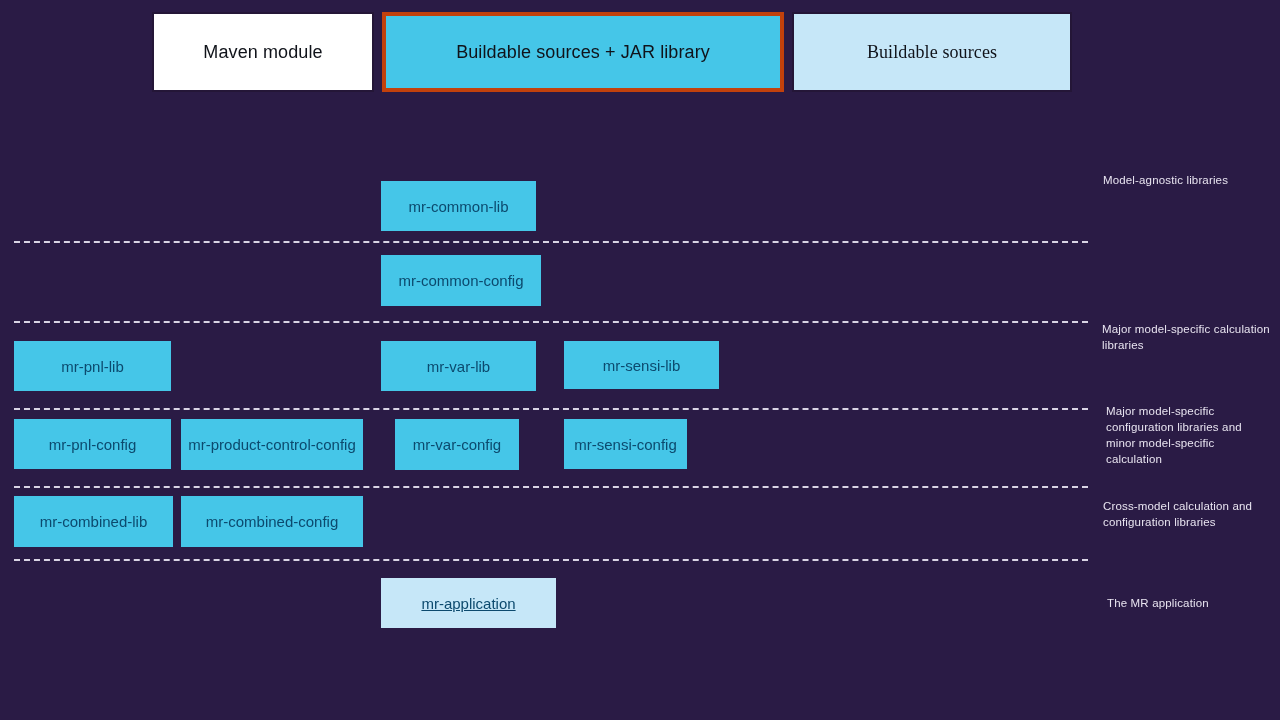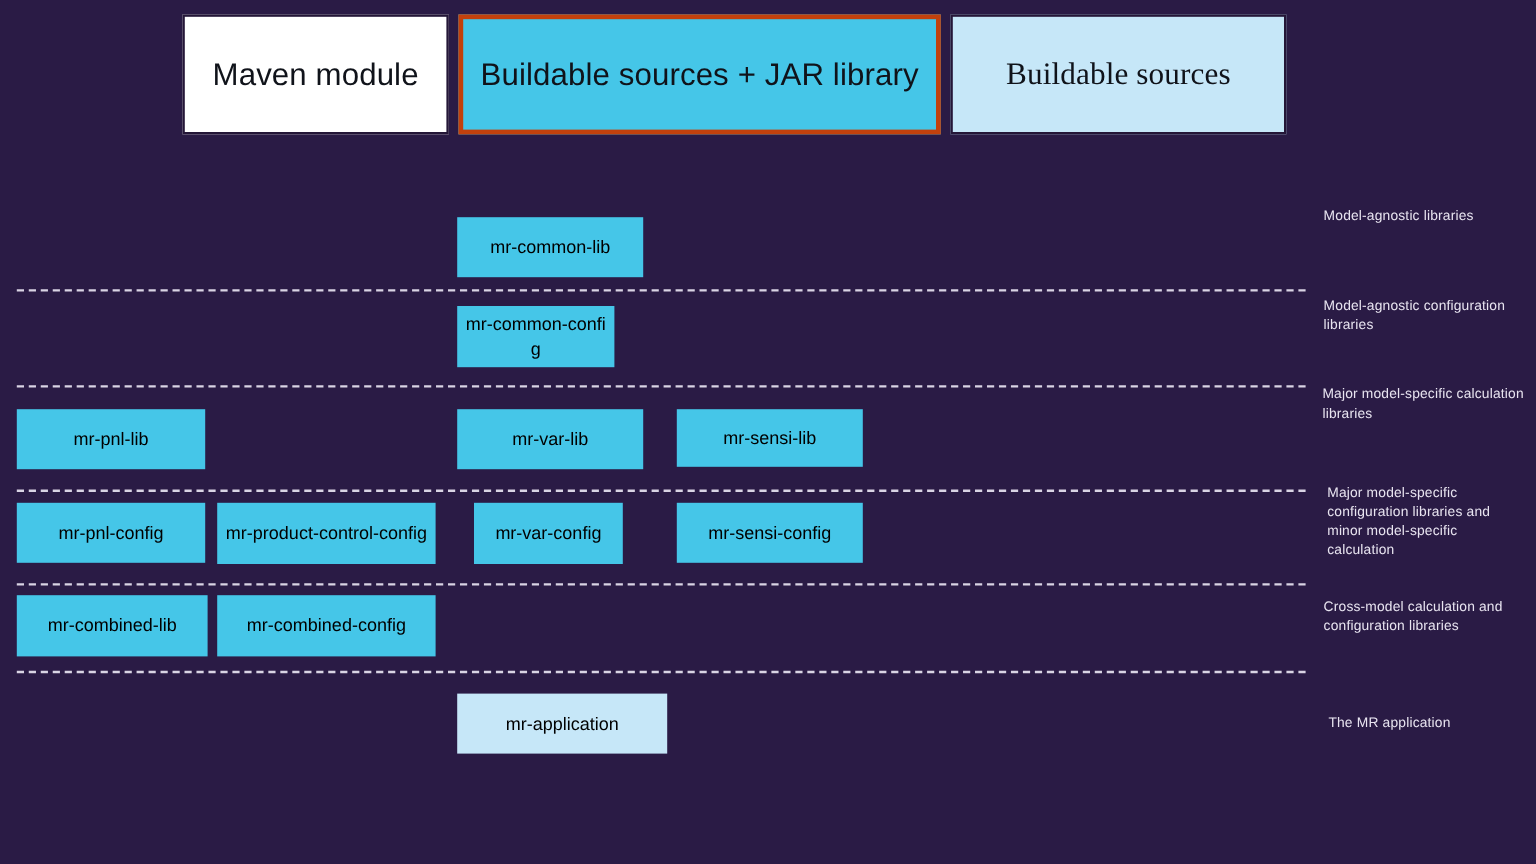--- a/index.html
+++ b/index.html
@@ -24,27 +24,27 @@
   
   .key-row {
     position: absolute;
     left: 152px;
     top: 12px;
     display: flex;
     align-items: stretch;
     gap: 8px;
   }
   .key-box {
-    height: 100px;
+    height: 80px;
     box-sizing: border-box;
     display: flex;
     align-items: center;
     justify-content: center;
     color: #10131a;
-    font-size: 26px;
+    font-size: 18px;
     letter-spacing: 0.1px;
     text-align: center;
     padding: 0 0;
   }
   .key-box.k-maven {
     width: 222px;
     background: #ffffff;
     border: 2px solid #241637;
   }
   .key-box.k-sources-jar {
@@ -69,28 +69,28 @@
   }
 
   
   .mod {
     position: absolute;
     box-sizing: border-box;
     display: flex;
     align-items: center;
     justify-content: center;
     text-align: center;
-    color: #000000;
+    color: #0c4a6e;
     font-size: 15px;
     line-height: 21px;
     padding: 0 4px;
     word-break: break-all;
   }
   .mod.cyan { background: #45c6e8; }
-  .mod.lightblue { background: #c6e7f8; }
+  .mod.lightblue { background: #c6e7f8; text-decoration: underline; }
 
   
   .desc {
     position: absolute;
     color: #e8e4f0;
     font-size: 11.5px;
     line-height: 16px;
     letter-spacing: 0.15px;
     width: 176px;
   }
@@ -107,36 +107,35 @@
   </div>
 
   <div class="sep" style="top:241px"></div>
   <div class="sep" style="top:321px"></div>
   <div class="sep" style="top:408px"></div>
   <div class="sep" style="top:486px"></div>
   <div class="sep" style="top:559px"></div>
 
   <div class="mod cyan" style="left:381px;top:181px;width:155px;height:50px">mr-common-lib</div>
 
-  <div class="mod cyan" style="left:381px;top:255px;width:131px;height:51px">mr-common-config</div>
+  <div class="mod cyan" style="left:381px;top:255px;width:160px;height:51px">mr-common-config</div>
 
   <div class="mod cyan" style="left:14px;top:341px;width:157px;height:50px">mr-pnl-lib</div>
   <div class="mod cyan" style="left:381px;top:341px;width:155px;height:50px">mr-var-lib</div>
   <div class="mod cyan" style="left:564px;top:341px;width:155px;height:48px">mr-sensi-lib</div>
 
   <div class="mod cyan" style="left:181px;top:419px;width:182px;height:51px;word-break:normal;overflow-wrap:anywhere">mr-product-control-config</div>
   <div class="mod cyan" style="left:14px;top:419px;width:157px;height:50px">mr-pnl-config</div>
   <div class="mod cyan" style="left:395px;top:419px;width:124px;height:51px">mr-var-config</div>
-  <div class="mod cyan" style="left:564px;top:419px;width:155px;height:50px">mr-sensi-config</div>
+  <div class="mod cyan" style="left:564px;top:419px;width:123px;height:50px">mr-sensi-config</div>
 
   <div class="mod cyan" style="left:14px;top:496px;width:159px;height:51px">mr-combined-lib</div>
   <div class="mod cyan" style="left:181px;top:496px;width:182px;height:51px">mr-combined-config</div>
 
   <div class="mod lightblue" style="left:381px;top:578px;width:175px;height:50px">mr-application</div>
 
   <div class="desc" style="left:1103px;top:172px">Model-agnostic libraries</div>
-  <div class="desc" style="left:1103px;top:247px;width:178px">Model-agnostic configuration libraries</div>
   <div class="desc" style="left:1102px;top:321px;width:178px">Major model-specific calculation libraries</div>
   <div class="desc" style="left:1106px;top:403px;width:160px">Major model-specific configuration libraries and minor model-specific calculation</div>
   <div class="desc" style="left:1103px;top:498px;width:160px">Cross-model calculation and configuration libraries</div>
   <div class="desc" style="left:1107px;top:595px">The MR application</div>
 
 </div>
 
 </body></html>

